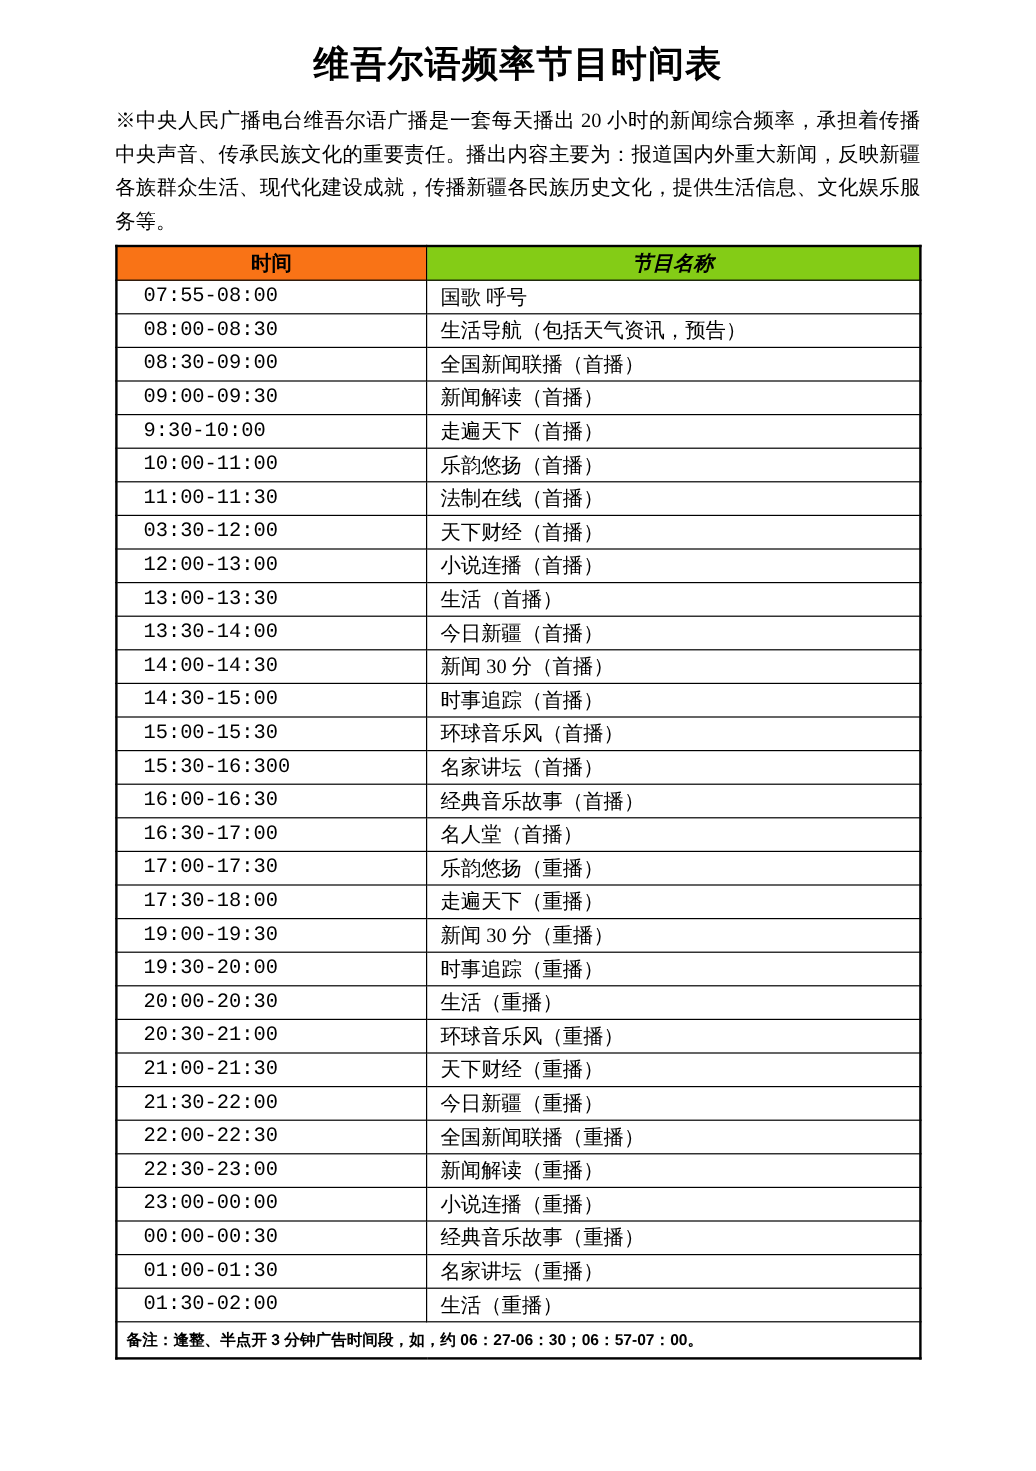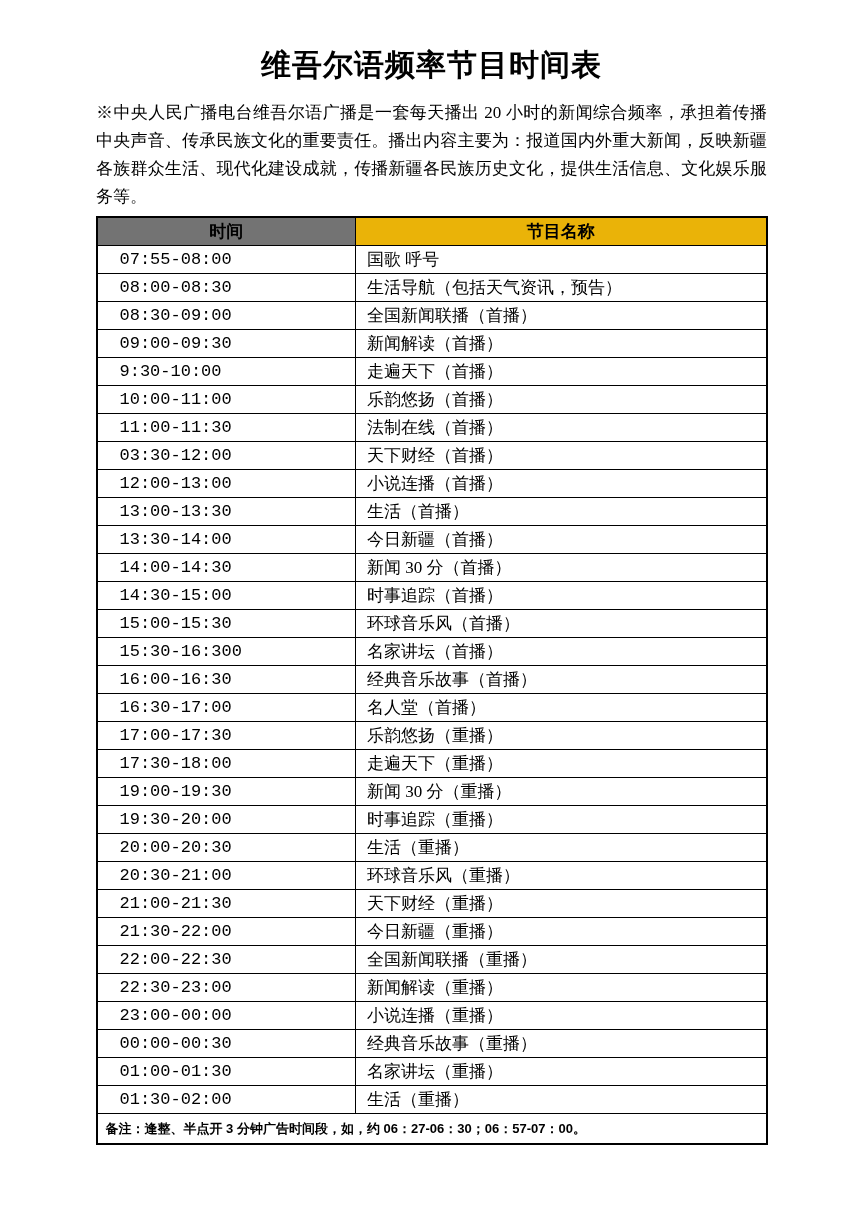--- a/index.html
+++ b/index.html
@@ -7,21 +7,21 @@
     position: relative;
     width: 863px;
     height: 1226px;
     background: #ffffff;
     color: #000;
     font-family: "Liberation Serif", "DejaVu Serif", serif;
     overflow: hidden;
     margin: 0 auto;
   }
   .page-title {
-    margin: 12px;
+    margin: 0;
     padding-top: 33px;
     text-align: center;
     font-size: 30px;
     font-weight: 700;
     letter-spacing: 1px;
     font-family: "Liberation Serif", "DejaVu Serif", serif;
   }
   .intro {
     width: 671px;
     margin: 13px auto 0 auto;
@@ -73,22 +73,22 @@
 <div class="page">
   <h1 class="page-title">维吾尔语频率节目时间表</h1>
   <p class="intro">※中央人民广播电台维吾尔语广播是一套每天播出 20 小时的新闻综合频率，承担着传播中央声音、传承民族文化的重要责任。播出内容主要为：报道国内外重大新闻，反映新疆各族群众生活、现代化建设成就，传播新疆各民族历史文化，提供生活信息、文化娱乐服务等。</p>
   <table class="schedule-table">
     <colgroup>
       <col class="col-time">
       <col class="col-program">
     </colgroup>
     <thead>
       <tr>
-        <th class="header-cell" style="background: #737373; color: rgb(0, 0, 0);">时间</th>
-        <th class="header-cell" style="background: #eab308; color: rgb(0, 0, 0);">节目名称</th>
+        <th class="header-cell" style="background: #f97316; color: rgb(0, 0, 0);">时间</th>
+        <th class="header-cell" style="background: #84cc16; color: rgb(0, 0, 0); font-style: italic;">节目名称</th>
       </tr>
     </thead>
     <tbody id="schedule-body">
         <tr>
           <td class="time-cell">07:55-08:00</td>
           <td class="program-cell">国歌 呼号</td>
         </tr>
         <tr>
           <td class="time-cell">08:00-08:30</td>
           <td class="program-cell">生活导航（包括天气资讯，预告）</td>

